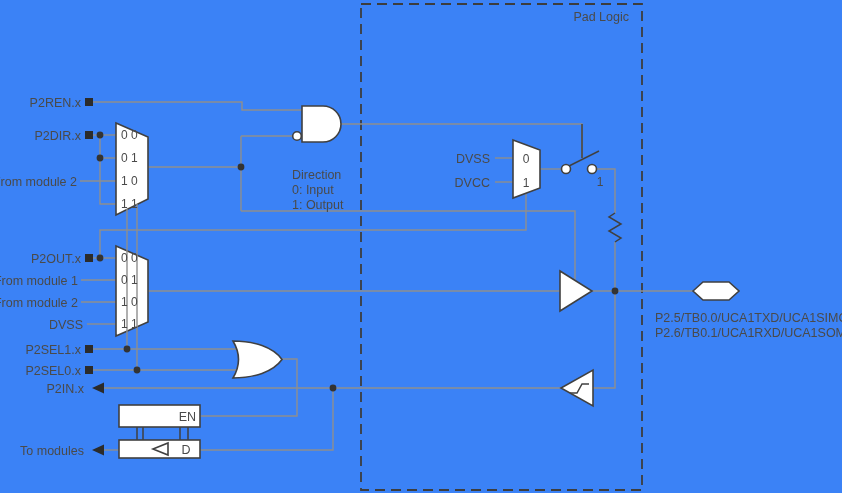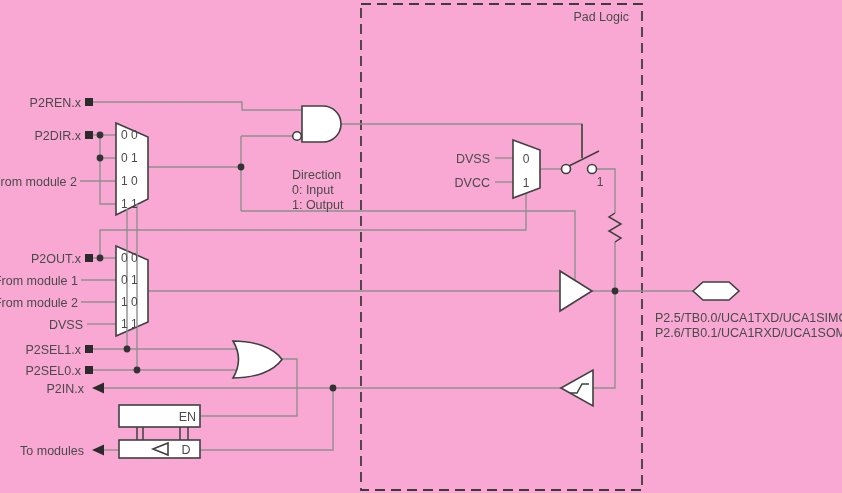--- a/index.html
+++ b/index.html
@@ -1,16 +1,16 @@
 <!DOCTYPE html>
 <html><head>
 <meta charset="utf-8">
 <style>
   html,body{margin:0;padding:0;background:#ffffff;}
-  .stage{position:relative;width:842px;height:493px;overflow:hidden;background:#f9a8d4;}
+  .stage{position:relative;width:842px;height:493px;overflow:hidden;background:#3b82f6;}
   svg{display:block;}
   text{font-family:"Liberation Sans","DejaVu Sans",sans-serif;fill:#4a4a4a;}
   .lbl{font-size:12.5px;}
   .digit{font-size:12px;}
   .wire{stroke:#8f8f8f;stroke-width:1.4;fill:none;}
   .sym{stroke:#404040;stroke-width:1.6;fill:#ffffff;}
   .symline{stroke:#404040;stroke-width:1.5;fill:none;}
   .dot{fill:#333333;}
   .term{fill:#2b2b2b;}
   .dash{fill:none;stroke:#3d3d3d;stroke-width:1.8;stroke-dasharray:10 6;}

